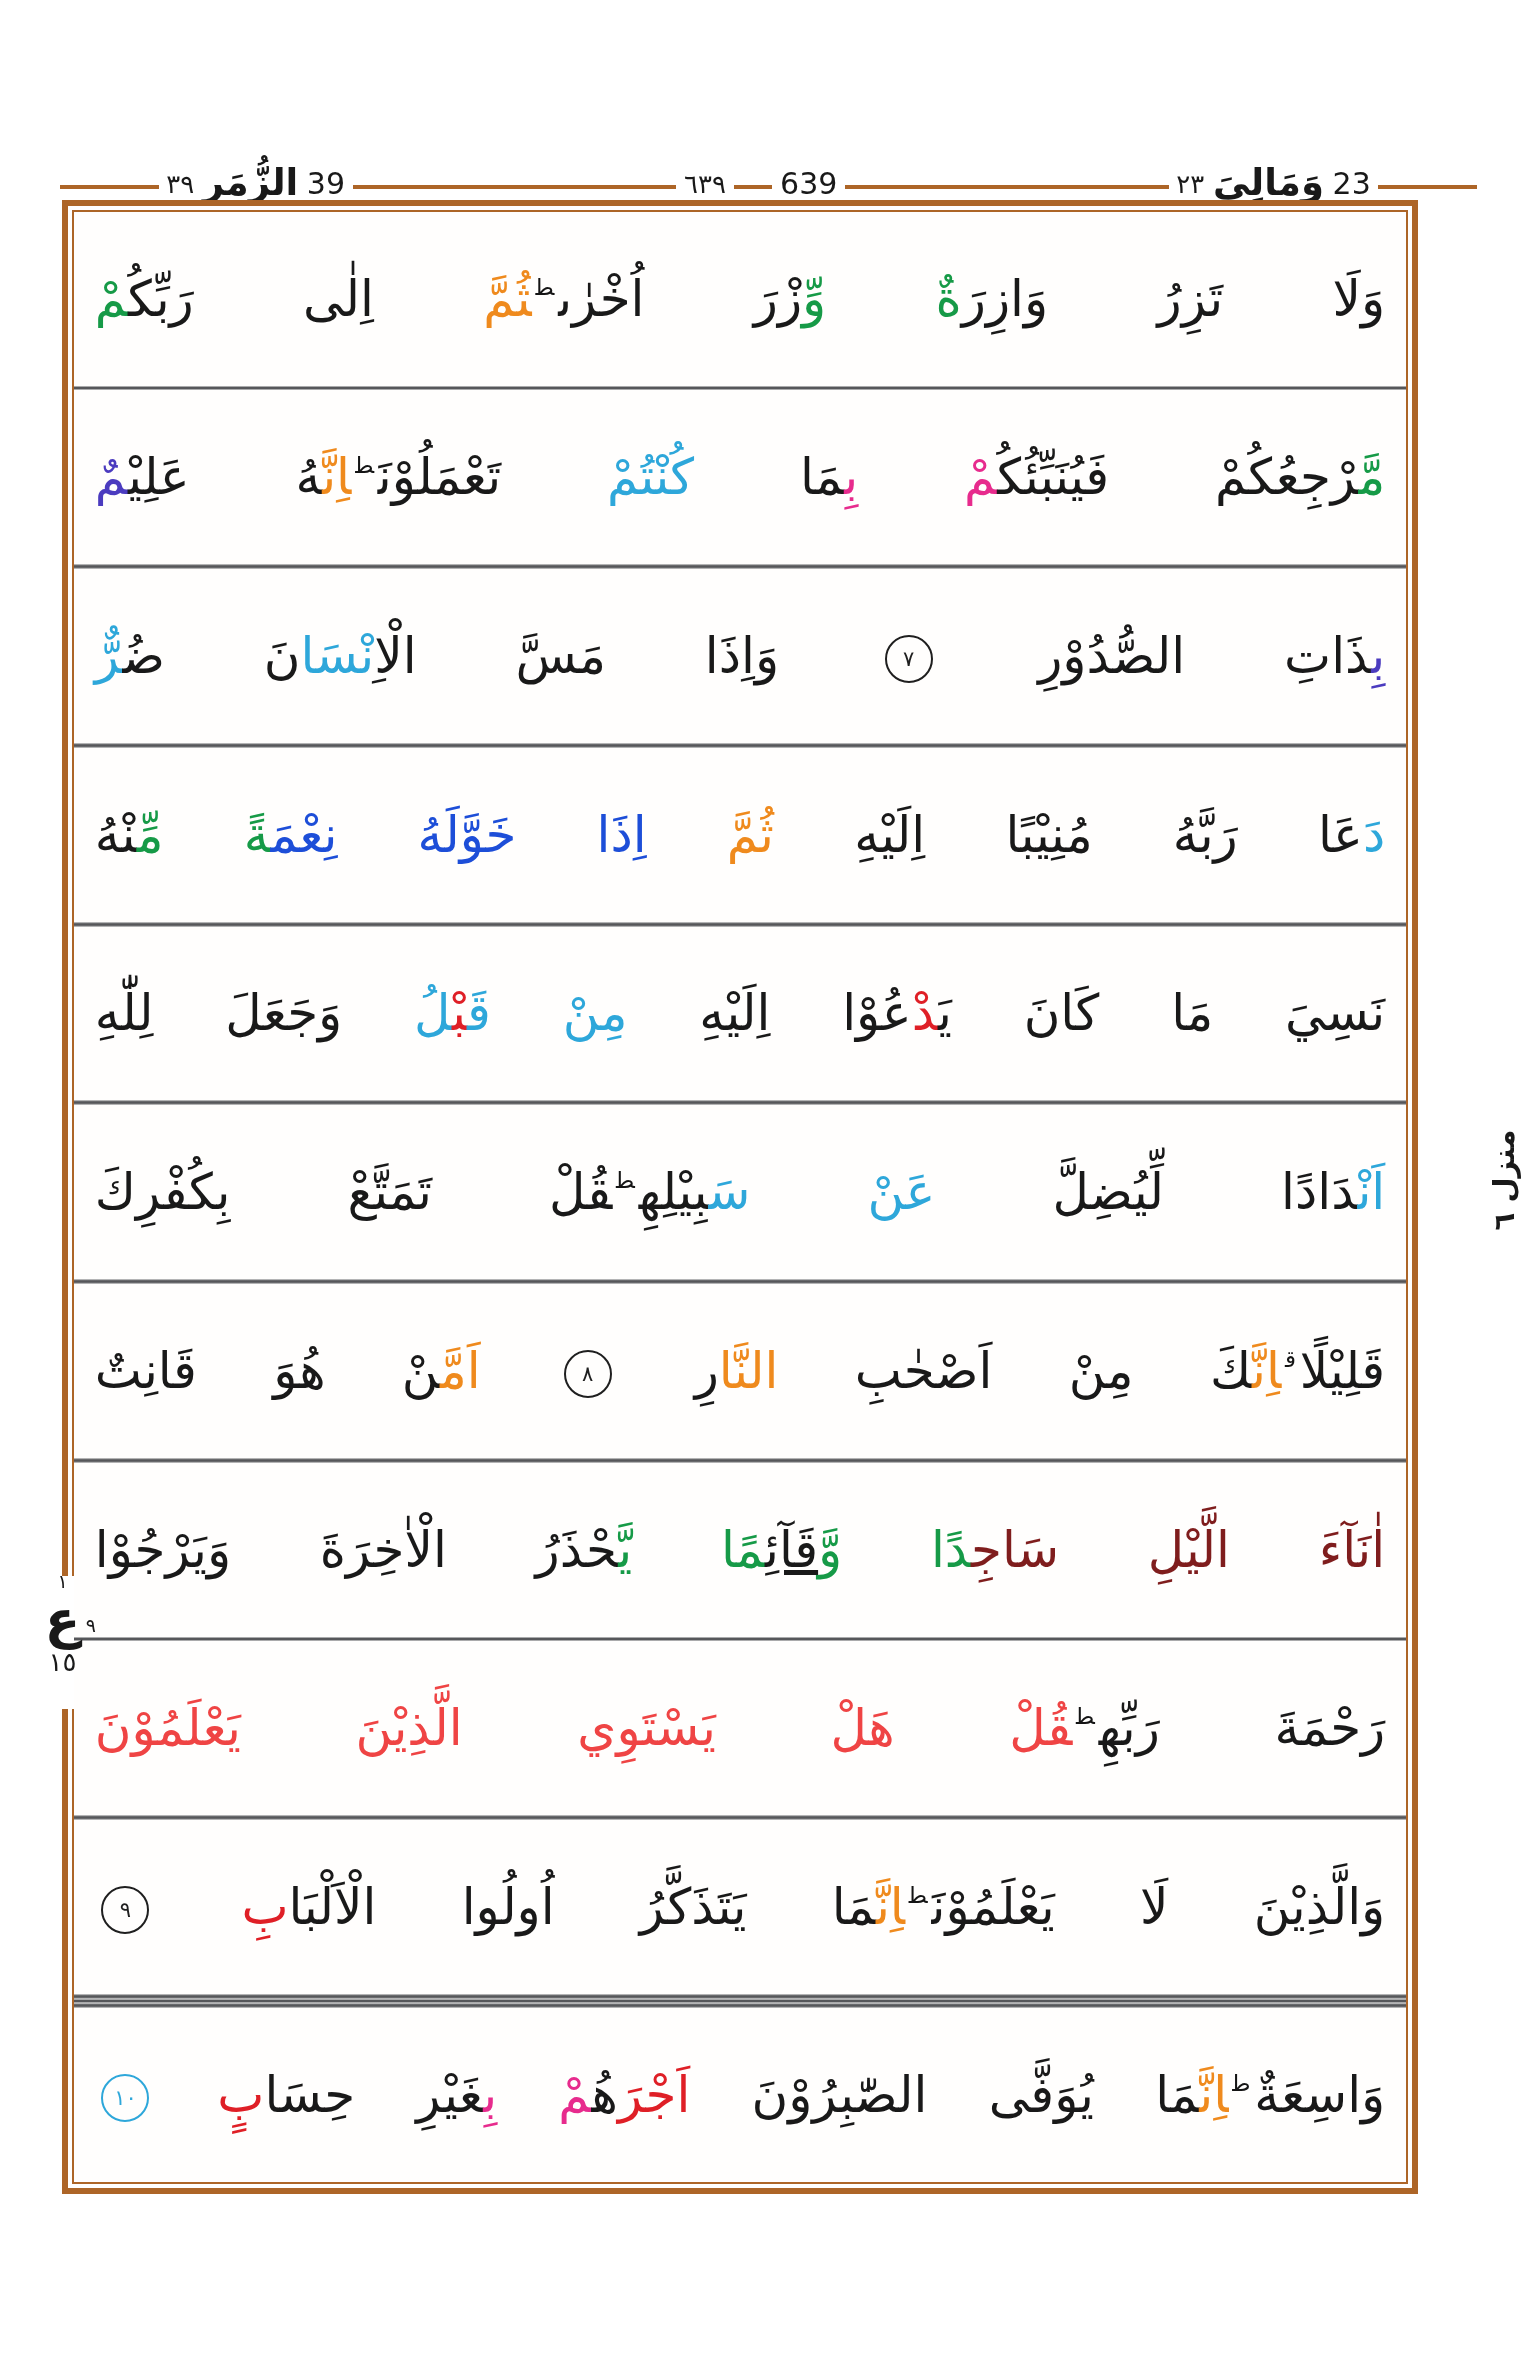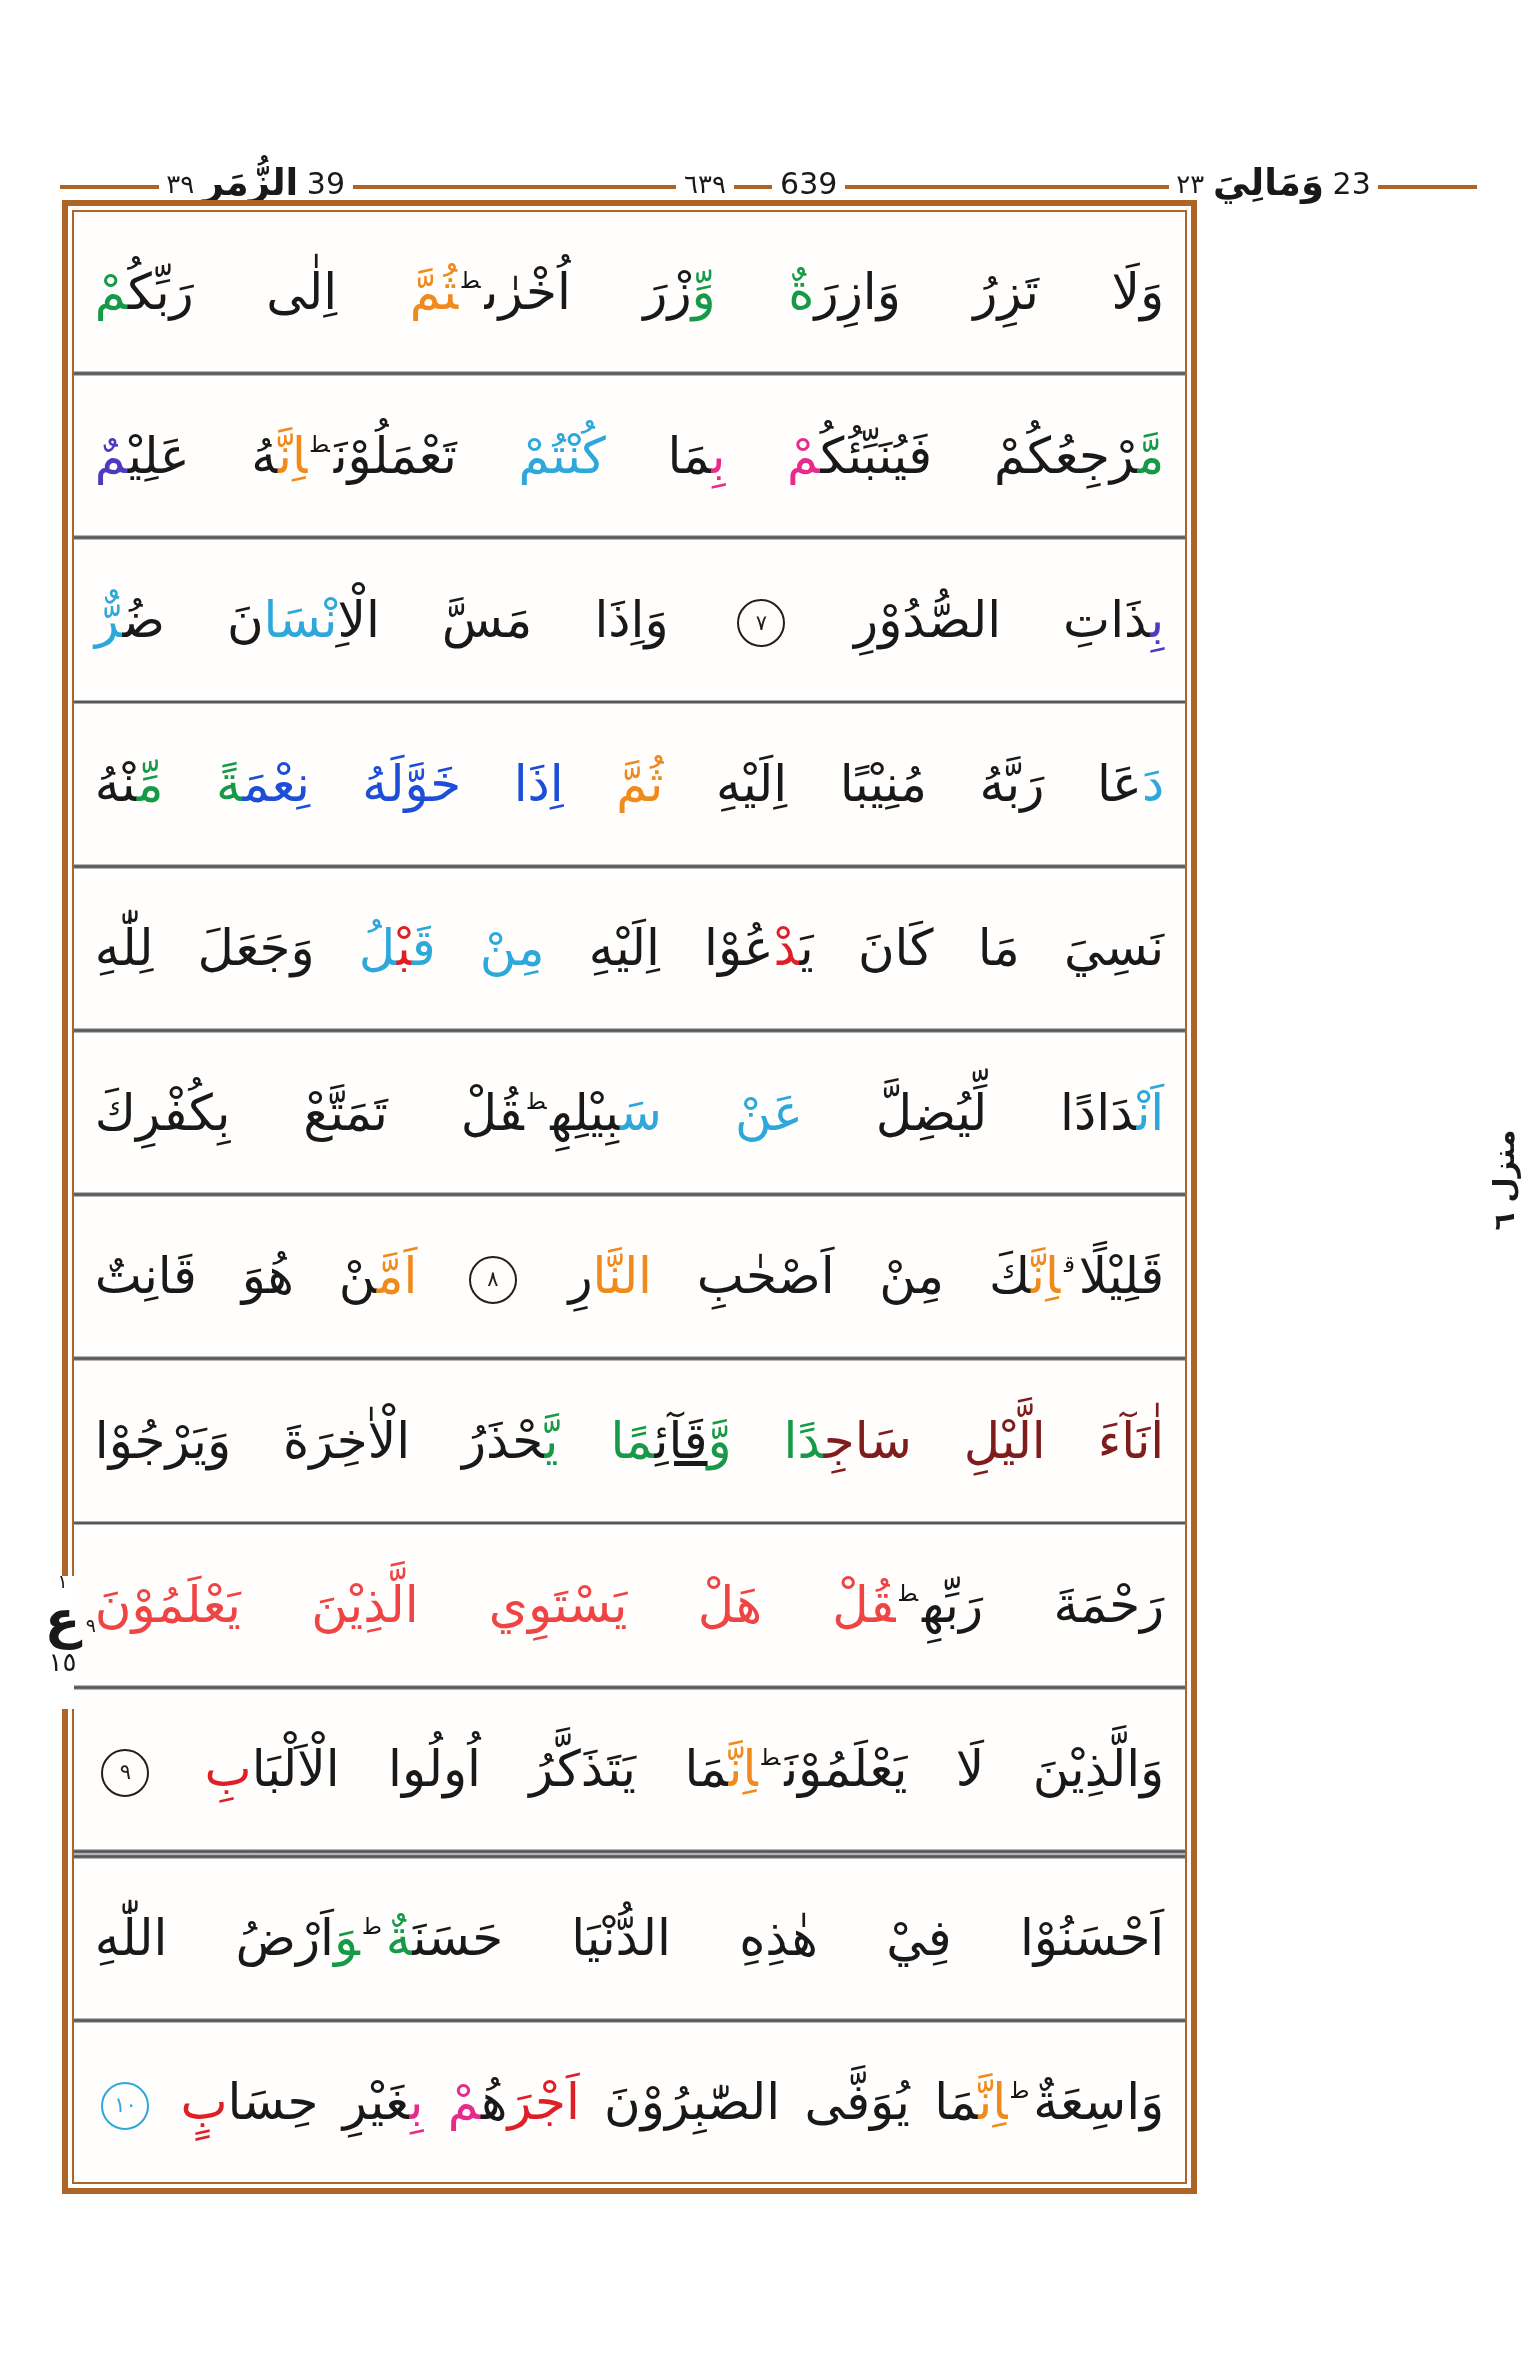--- a/index.html
+++ b/index.html
@@ -13,21 +13,21 @@
     display:flex;align-items:flex-end;
   }
   .hrule{height:0;border-bottom:4.8px solid var(--frame);margin-bottom:12.5px;}
   .g1{flex-grow:1.4}.g2{flex-grow:4.6}.g3{flex-grow:.55}.g4{flex-grow:4.6}.g5{flex-grow:1.4}
   .hgroup{display:flex;align-items:flex-end;gap:8.6px;padding:0 7.7px;direction:rtl;}
   .h-ar-num{font-size:26px;line-height:1;padding-bottom:3.8px;text-align:right;}
   .h-name{font-size:37px;font-weight:bold;line-height:1;padding-bottom:0;}
   .h-lat-num{font-size:30px;line-height:1;padding-bottom:1.9px;}
   
   .frame{
-    position:absolute;left:62px;top:200px;width:1135px;height:1994px;
+    position:absolute;left:62px;top:200px;width:1356px;height:1994px;
     border:6.7px solid var(--frame);box-sizing:border-box;background:#fffefd;
   }
   .frame-inner{
     position:absolute;inset:3.8px;border:2.9px solid var(--frame);
     display:flex;flex-direction:column;
   }
   .row{flex:1;display:flex;align-items:center;overflow:hidden;}
   .sep{height:4.8px;flex:none;
     background:linear-gradient(to bottom,#d9d9d9,var(--sep) 35%,var(--sep) 65%,#d9d9d9);}
   .row-text{
@@ -127,23 +127,20 @@
         <div class="sep"></div>
         <div class="row">
           <div class="row-text"><span style="color: rgb(25, 25, 25);">رَحْمَةَ رَبِّهِ</span><span class="pause-mark">ط</span><span style="color: #ef4444;">قُلْ هَلْ يَسْتَوِي الَّذِيْنَ يَعْلَمُوْنَ</span></div>
         </div>
         <div class="sep"></div>
         <div class="row">
           <div class="row-text"><span style="color: rgb(25, 25, 25);">وَالَّذِيْنَ لَا يَعْلَمُوْنَ</span><span class="pause-mark">ط</span><span style="color: rgb(239, 138, 29);">اِنَّ</span><span style="color: rgb(25, 25, 25);">مَا يَتَذَكَّرُ اُولُوا الْاَلْبَا</span><span style="color: rgb(223, 31, 38);">بِ </span><span class="verse-circle">٩</span></div>
         </div>
         <div class="sep"></div>
         <div class="sep"></div>
-        <div class="row">
-          <div class="row-text"><span style="color: rgb(25, 25, 25);">اَحْسَنُوْا فِيْ هٰذِهِ الدُّنْيَا حَسَنَ</span><span style="color: rgb(22, 154, 71);">ةٌ</span><span class="pause-mark">ط</span><span style="color: rgb(22, 154, 71);">وَ</span><span style="color: rgb(25, 25, 25);">اَرْضُ اللّٰهِ</span></div>
-        </div>
         <div class="sep"></div>
         <div class="row">
           <div class="row-text"><span style="color: rgb(25, 25, 25);">وَاسِعَةٌ</span><span class="pause-mark">ط</span><span style="color: rgb(239, 138, 29);">اِنَّ</span><span style="color: rgb(25, 25, 25);">مَا يُوَفَّى الصّٰبِرُوْنَ </span><span style="color: rgb(223, 31, 38);">اَجْرَ</span><span style="color: rgb(25, 25, 25);">هُ</span><span style="color: rgb(231, 43, 141);">مْ بِ</span><span style="color: rgb(25, 25, 25);">غَيْرِ حِسَا</span><span style="color: rgb(223, 31, 38);">بٍ </span><span class="verse-circle cyan">١٠</span></div>
         </div>
       </div>
   </div>
 
   <div class="border-gap gap-right"></div>
   <div class="border-gap gap-left"></div>
 

